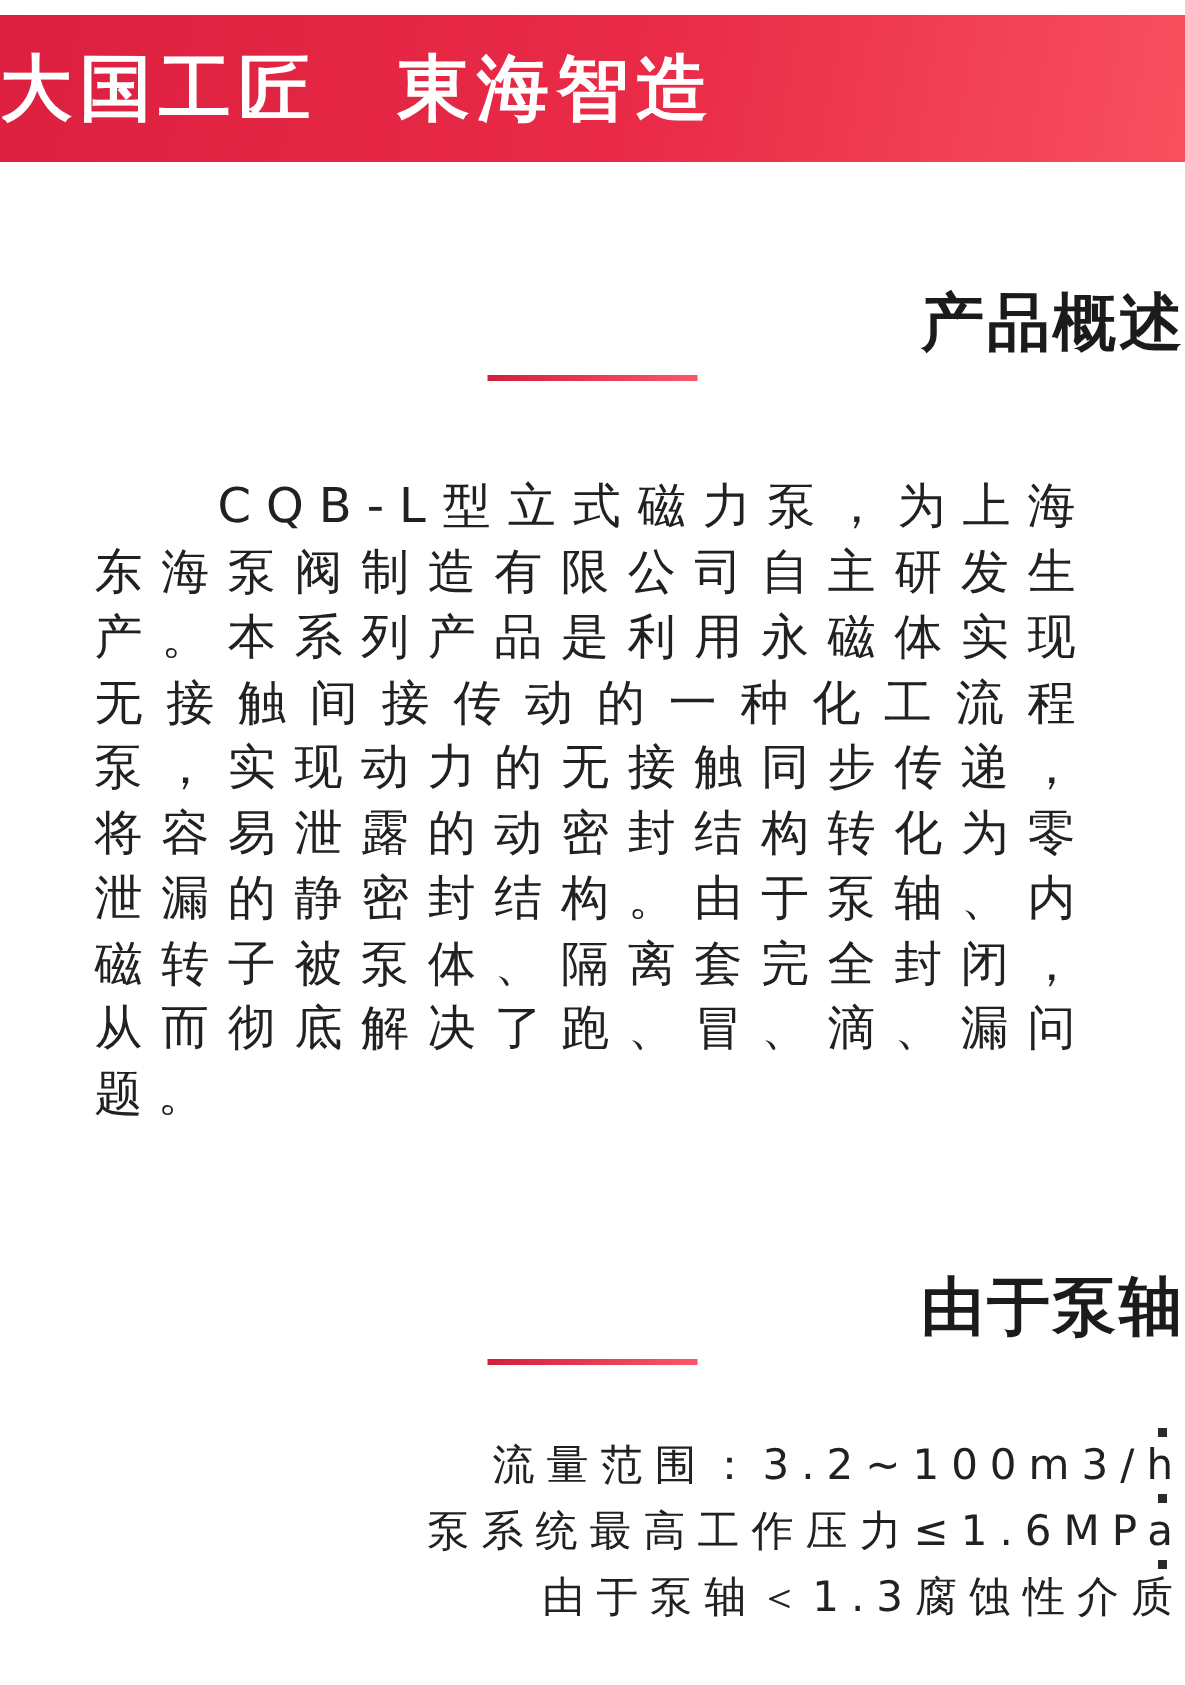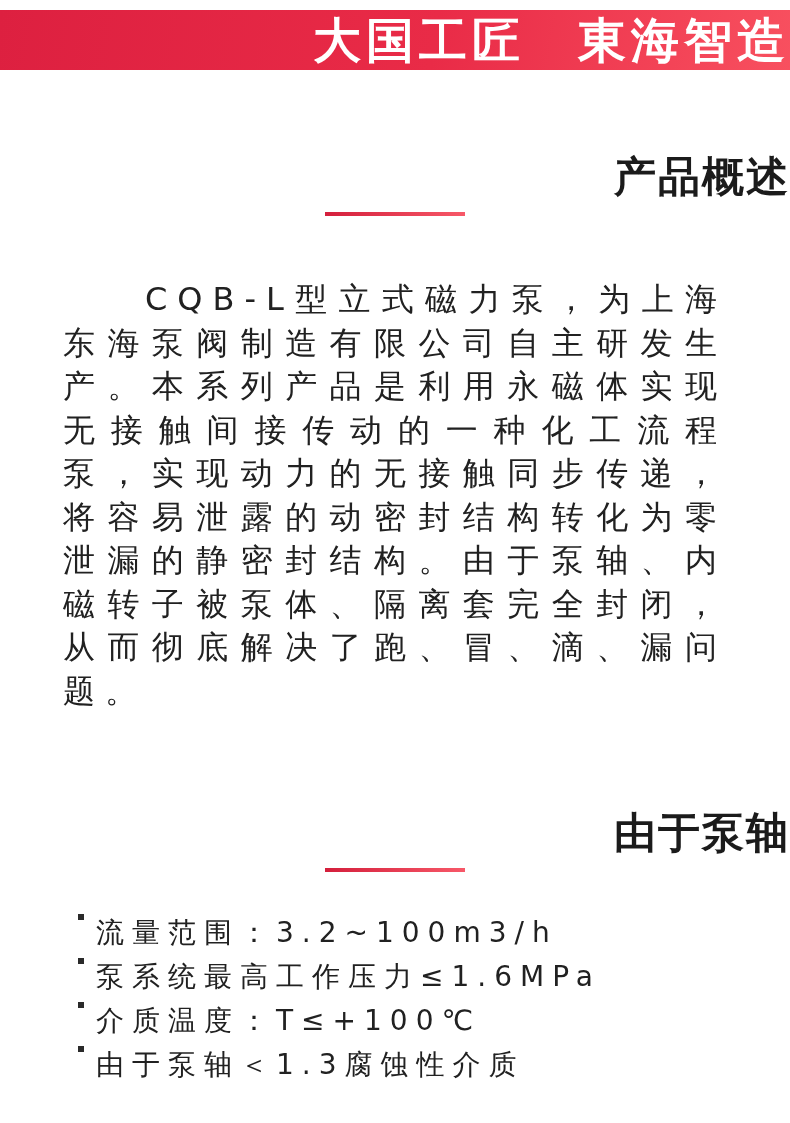--- a/index.html
+++ b/index.html
@@ -10,25 +10,25 @@
     background: #ffffff;
     font-family: "DejaVu Sans", sans-serif;
     overflow: hidden;
   }
   .page { width: 790px; height: 1123px; background: #ffffff; }
 
   
   .banner {
     margin-top: 10px;
     width: 790px;
-    height: 60px;
+    height: 98px;
     background: linear-gradient(100deg, #dd2040 0%, #e92b47 55%, #f8505f 100%);
     display: flex;
     align-items: center;
-    justify-content: flex-end;
+    justify-content: flex-start;
   }
   .banner-title {
     color: #ffffff;
     font-size: 48px;
     font-weight: bold;
     letter-spacing: 5px;
     white-space: nowrap;
     line-height: 1;
   }
 
@@ -62,22 +62,23 @@
     text-indent: 82px;
   }
 
   
   .cond-list {
     list-style: none;
     margin: 42px 0 0 78px;
   }
   .cond-item {
     display: flex;
-    align-items: flex-start;
+    align-items: flex-end;
     height: 44px;
+    flex-direction: column;
   }
   .bullet {
     flex: 0 0 auto;
     width: 6px;
     height: 6px;
     background: #2a2a2a;
     margin-right: 12px;
   }
   .cond-text {
     font-size: 28px;
@@ -109,22 +110,18 @@
       <li class="cond-item">
         <span class="bullet"></span>
         <span class="cond-text">流量范围：3.2~100m3/h</span>
       </li>
       <li class="cond-item">
         <span class="bullet"></span>
         <span class="cond-text">泵系统最高工作压力≤1.6MPa</span>
       </li>
       <li class="cond-item">
         <span class="bullet"></span>
-        <span class="cond-text">介质温度：T≤+100℃</span>
-      </li>
-      <li class="cond-item">
-        <span class="bullet"></span>
         <span class="cond-text">由于泵轴＜1.3腐蚀性介质</span>
       </li>
     </ul>
   </section>
 
 </div>
 
 </body></html>

